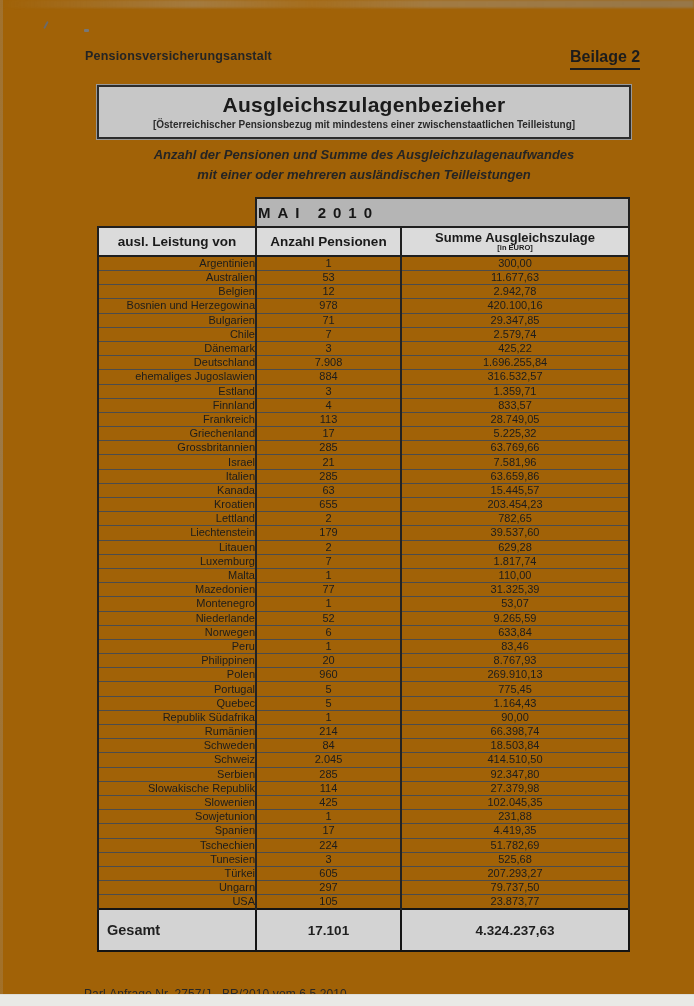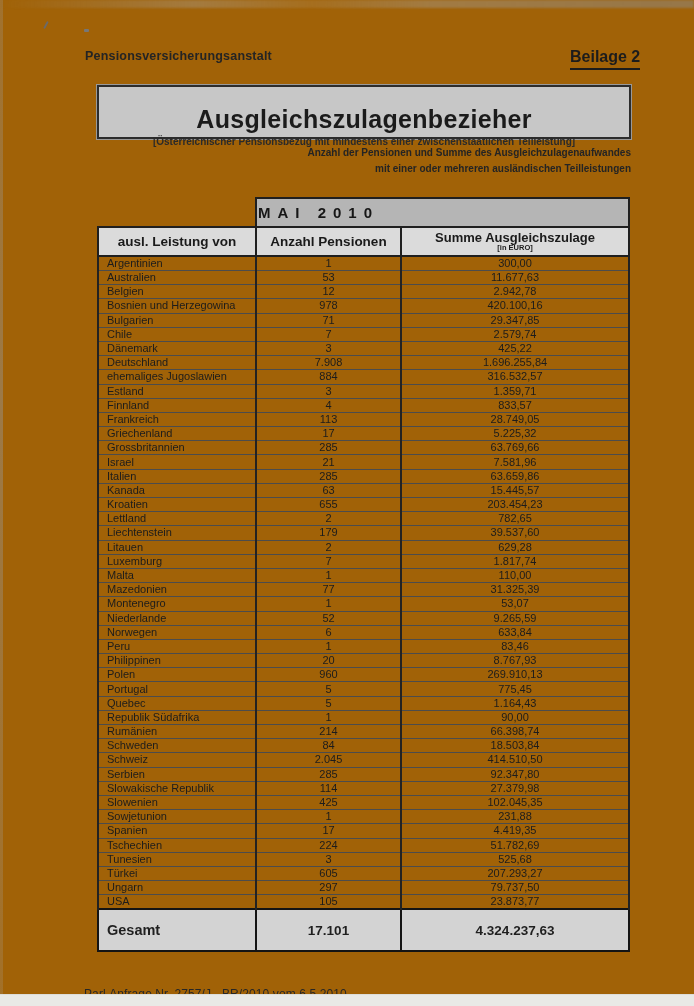--- a/index.html
+++ b/index.html
@@ -47,30 +47,30 @@
 
   
   .title-box {
     position: absolute; left: 97px; top: 85px; width: 530px; height: 50px;
     background: #c7c7c7;
     border: 2px solid #2c2c2c;
     box-shadow: 0 0 0 1px #999;
     text-align: center;
   }
   .title-box .title {
-    margin-top: 18px; font-size: 25px; font-weight: bold; color: #1b1b1b; letter-spacing: 0.3px;
+    margin-top: 6px; font-size: 21px; font-weight: bold; color: #1b1b1b; letter-spacing: 0.3px;
   }
   .title-box .subtitle {
     margin-top: 2px; font-size: 10px; font-weight: bold; color: #2a2a2a;
   }
 
   
   .intro {
     position: absolute; left: 97px; top: 145px; width: 534px;
-    text-align: right; font-size: 10px; font-weight: bold; line-height: 1.55; color: #242424;
+    text-align: center; font-size: 13px; font-weight: bold; line-height: 1.55; color: #242424; font-style: italic;
   }
 
   
   table.data-table {
     position: absolute; left: 97px; top: 197px; width: 531px;
     border-collapse: collapse; table-layout: fixed;
   }
   col.c-country { width: 158px; }
   col.c-count   { width: 145px; }
   col.c-sum     { width: 228px; }
@@ -90,21 +90,21 @@
   .head-row .col-sum { font-size: 13px; line-height: 1.1; }
   .head-row .unit { font-size: 7.5px; font-weight: bold; margin-top: -1px; }
 
   tbody tr { height: 14.2px; }
   tbody td {
     border-left: 2px solid #222; border-right: 2px solid #222;
     border-bottom: 1px solid #4c4c4c;
     padding: 0; font-size: 11px; color: #1c1c1c;
     white-space: nowrap; overflow: hidden; line-height: 13px;
   }
-  tbody td.c1 { text-align: left; padding-left: 8px; }
+  tbody td.c1 { text-align: right; padding-left: 8px; }
   tbody td.c2 { text-align: center; }
   tbody td.c3 { text-align: center; }
 
   .total-row td {
     background: #d3d3d3; border: 2px solid #141414;
     height: 24px; font-weight: bold; padding: 8px;
   }
   .total-row .c1 { font-size: 14.5px; padding-left: 8px; text-align: left; }
   .total-row .c2 { font-size: 13.5px; text-align: center; }
   .total-row .c3 { font-size: 13.5px; text-align: center; }

